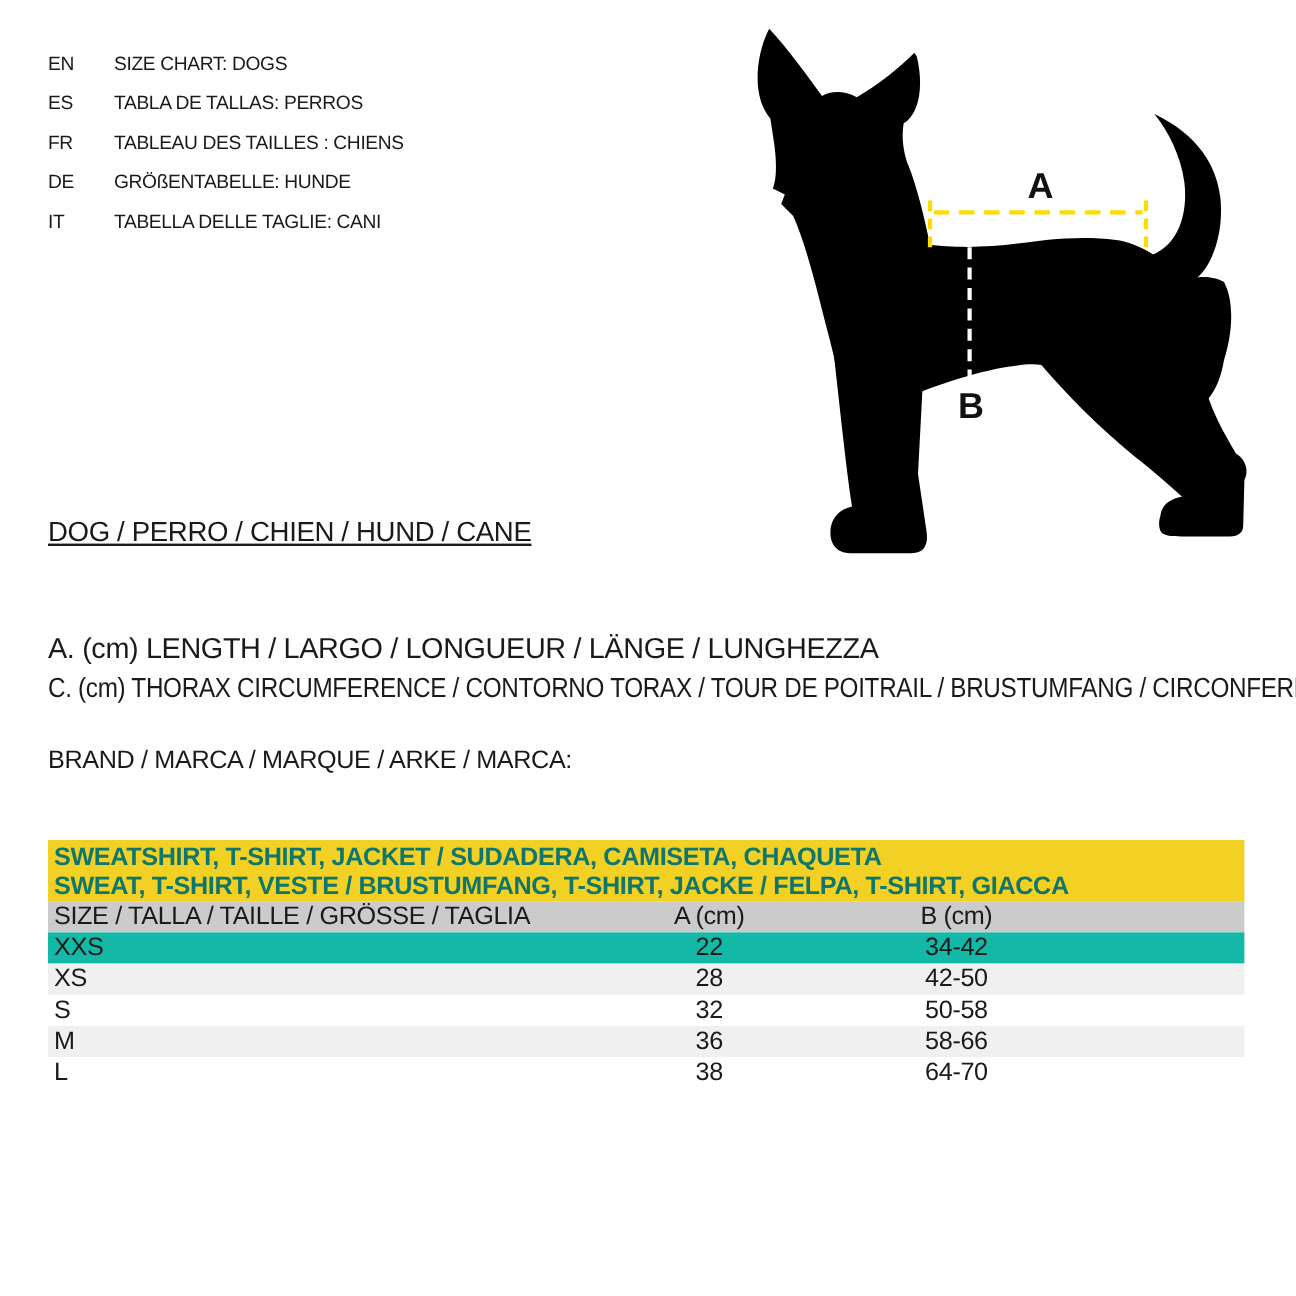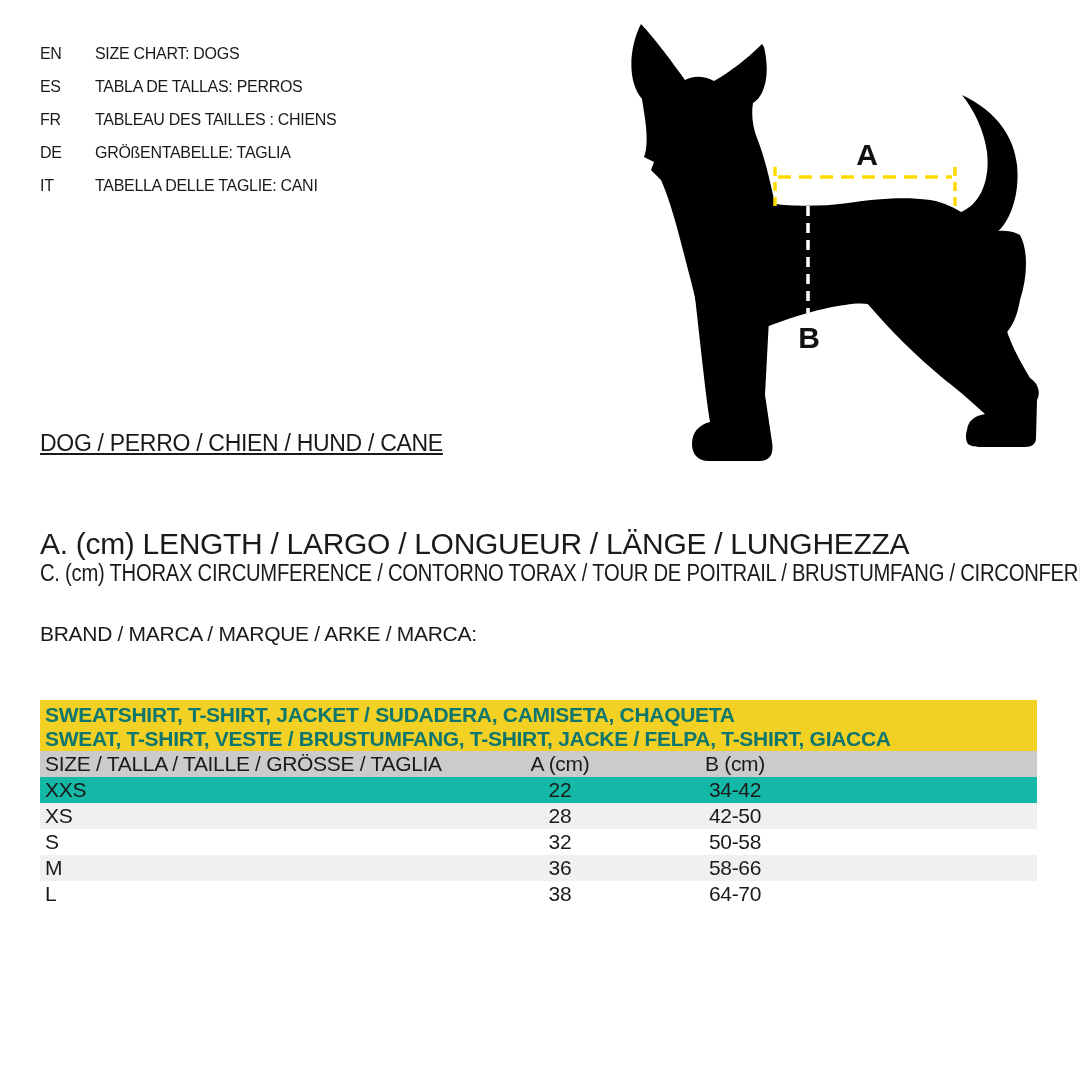--- a/index.html
+++ b/index.html
@@ -20,37 +20,37 @@
   .lang-code { width: 55px; flex: 0 0 55px; }
   .lang-text { white-space: nowrap; }
 
   
   .dog-figure { position: absolute; left: 610px; top: 10px; width: 470px; height: 460px; }
   .dog-figure svg { width: 100%; height: 100%; display: block; }
   .measure-label { font-family: "Liberation Sans", "DejaVu Sans", sans-serif; font-weight: bold; font-size: 30px; fill: #111; }
 
   
   .dog-caption   { position: absolute; left: 40px; top: 430px; font-size: 23px; white-space: nowrap; text-decoration: underline; }
-  .legend-a      { position: absolute; left: 40px; top: 527px; font-size: 30px; white-space: nowrap; }
+  .legend-a      { position: absolute; left: 40px; top: 527px; font-size: 24px; white-space: nowrap; }
   .legend-c      { position: absolute; left: 40px; top: 560px; font-size: 23px; white-space: nowrap;
                    transform: scaleX(0.88); transform-origin: left center; }
   .brand-line    { position: absolute; left: 40px; top: 622px; font-size: 21px; white-space: nowrap; }
 
   
   .size-table { position: absolute; left: 40px; top: 700px; width: 997px; }
   .table-banner {
     height: 51px; padding: 2px 0 0 5px;
     display: flex; flex-direction: column; justify-content: center;
   }
   .table-banner .banner-line {
     font-weight: bold; font-size: 21px; line-height: 24px; color: #0f766e;
     white-space: nowrap;
   }
   .table-header-row { height: 26px; }
-  .t-row { display: grid; grid-template-columns: 430px 180px 170px 1fr; align-items: center; height: 26px; font-size: 21px; }
+  .t-row { display: grid; grid-template-columns: 430px 180px 170px 1fr; align-items: center; height: 26px; font-size: 21px; gap: 31px; }
   .t-row .c-size { padding-left: 5px; white-space: nowrap; }
   .t-row .c-a, .t-row .c-b { text-align: center; }
 </style>
 </head>
 <body>
 
 <div class="lang-block">
   <div class="lang-row">
     <span class="lang-code">EN</span>
     <span class="lang-text">SIZE CHART: DOGS</span>
@@ -58,21 +58,21 @@
   <div class="lang-row">
     <span class="lang-code">ES</span>
     <span class="lang-text">TABLA DE TALLAS: PERROS</span>
   </div>
   <div class="lang-row">
     <span class="lang-code">FR</span>
     <span class="lang-text">TABLEAU DES TAILLES : CHIENS</span>
   </div>
   <div class="lang-row">
     <span class="lang-code">DE</span>
-    <span class="lang-text">GRÖßENTABELLE: TAGLIA</span>
+    <span class="lang-text">GRÖßENTABELLE: HUNDE</span>
   </div>
   <div class="lang-row">
     <span class="lang-code">IT</span>
     <span class="lang-text">TABELLA DELLE TAGLIE: CANI</span>
   </div>
 </div>
 
 <div class="dog-figure">
   <svg viewBox="610 10 470 460" xmlns="http://www.w3.org/2000/svg">
 

